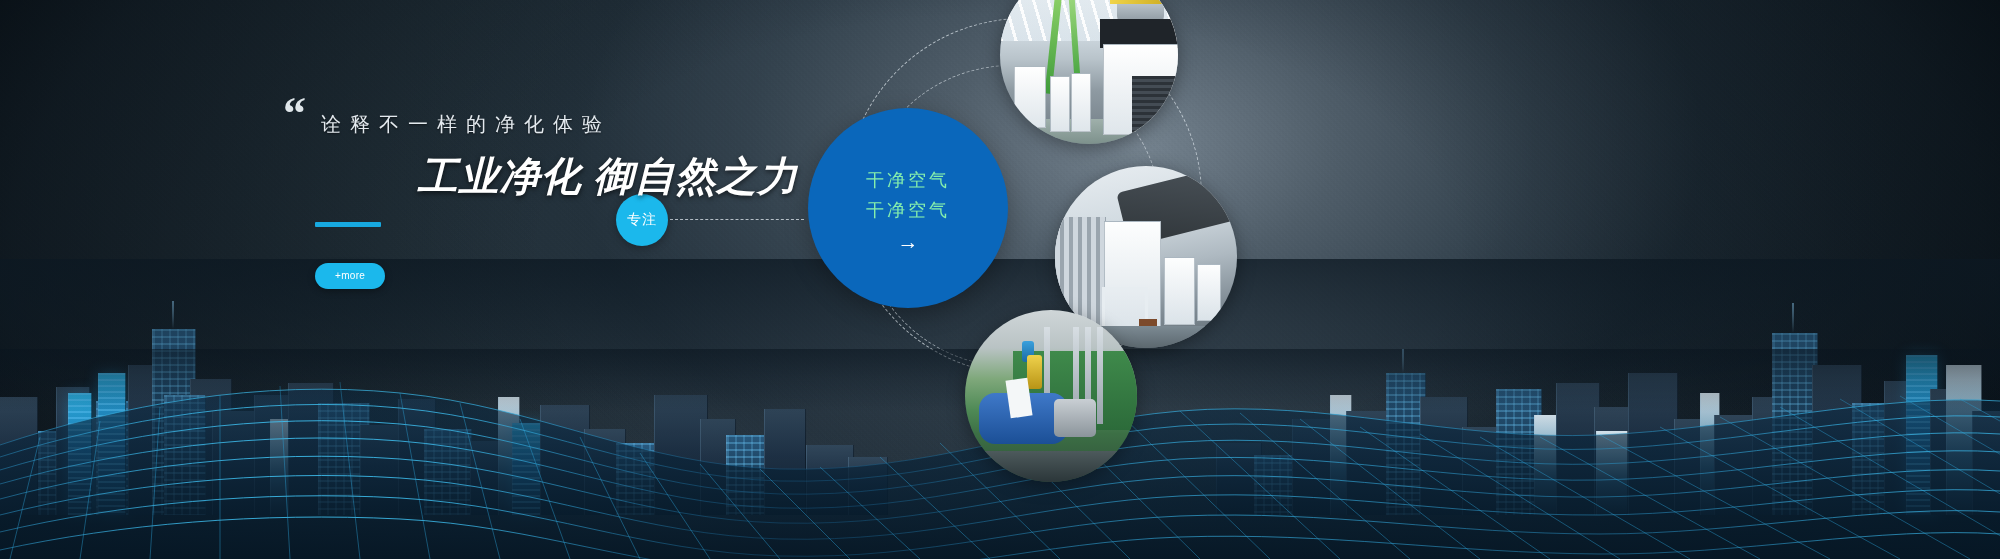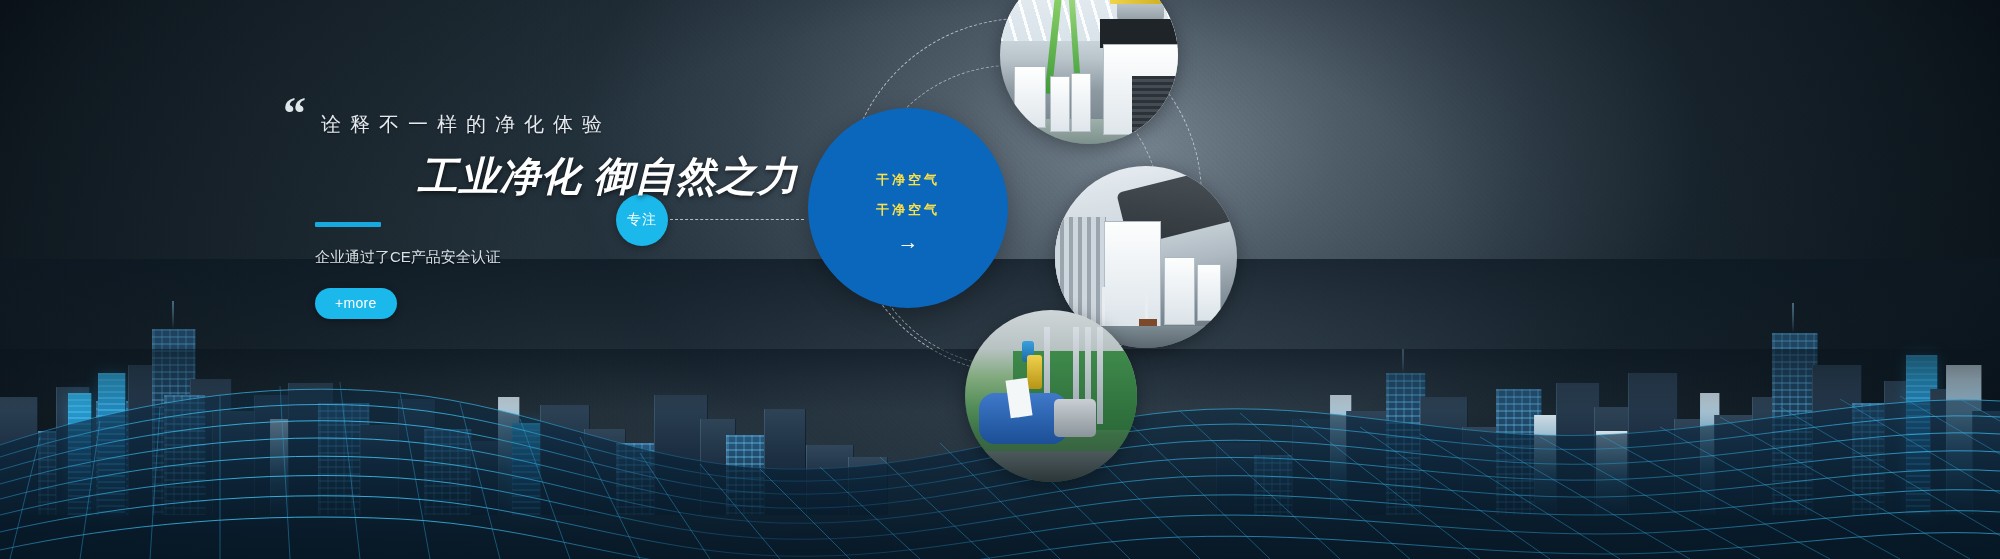--- a/index.html
+++ b/index.html
@@ -93,21 +93,21 @@
     line-height:25px;
     color:#d8e0e6;
     text-shadow:0 1px 2px rgba(0,0,0,.6);
   }
   .more-btn{
     margin-left:32px;
     margin-top:19px;
     display:inline-block;
     background:#1bb8ec;
     color:#ffffff;
-    font-size:14px;
+    font-size:10px;
     padding:7px 20px 8px 20px;
     border-radius:16px;
     border:none;
     cursor:pointer;
     letter-spacing:.3px;
     box-shadow:0 2px 7px rgba(0,0,0,.35);
   }
 
   
   .focus-bubble{
@@ -147,21 +147,21 @@
     left:808px; top:108px;
     width:200px;height:200px;
     border-radius:50%;
     background:#0a67bb;
     display:flex;flex-direction:column;
     align-items:center;justify-content:center;
     z-index:11;
     box-shadow:0 6px 24px rgba(0,0,0,.28);
   }
   .main-circle .line{
-    color:#fde047;font-size:13px;letter-spacing:3px;line-height:30px;font-weight:700;
+    color:#86efac;font-size:18px;letter-spacing:3px;line-height:30px;font-weight:400;
   }
   .main-circle .arrow{
     color:#fff;font-size:21px;margin-top:6px;line-height:1;
   }
 
   
   .photo{
     position:absolute;
     border-radius:50%;
     overflow:hidden;
@@ -555,20 +555,19 @@
       <div class="floor3"></div>
     </div>
   </div>
 
   <div class="copy">
     <div class="quote-mark">“</div>
     <div class="subtitle">诠释不一样的净化体验</div>
     <div class="title">工业净化 御自然之力</div>
     <div class="rule"></div>
     <div class="desc">
-      <div>企业通过了CE产品安全认证</div>
     </div>
     <div>
       <button class="more-btn">+more</button>
     </div>
   </div>
 
 </div>
 
 </body></html>

